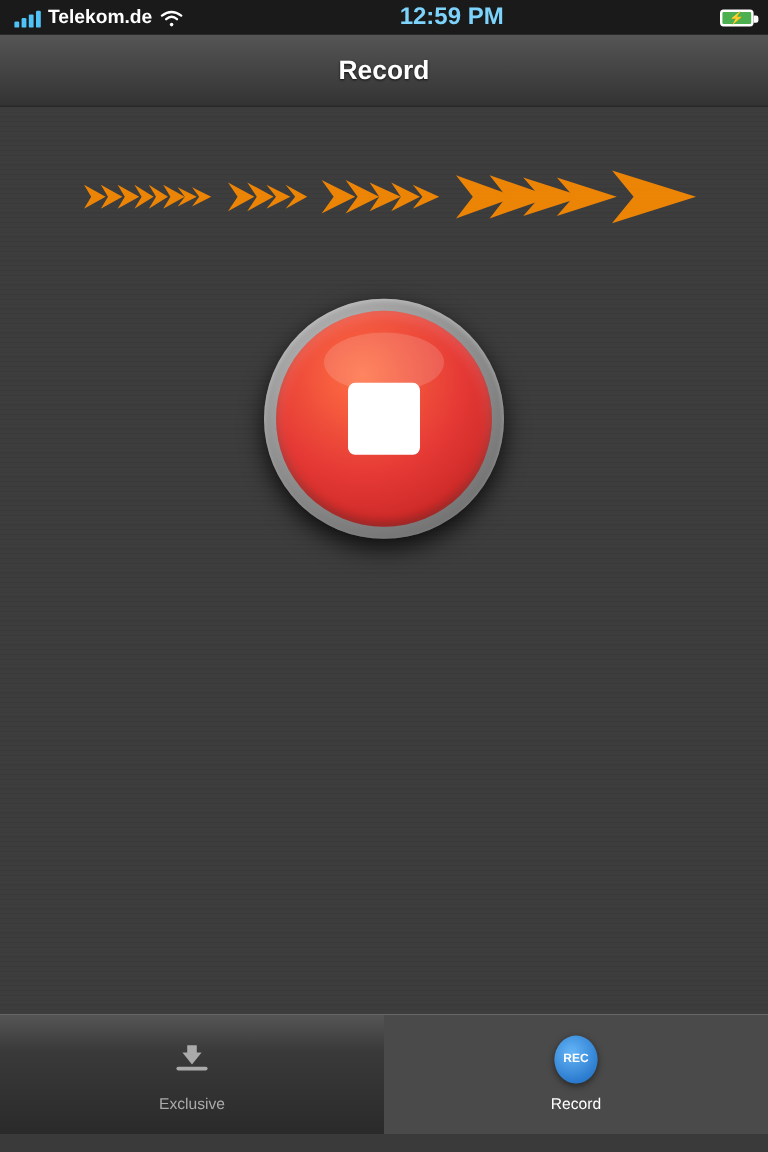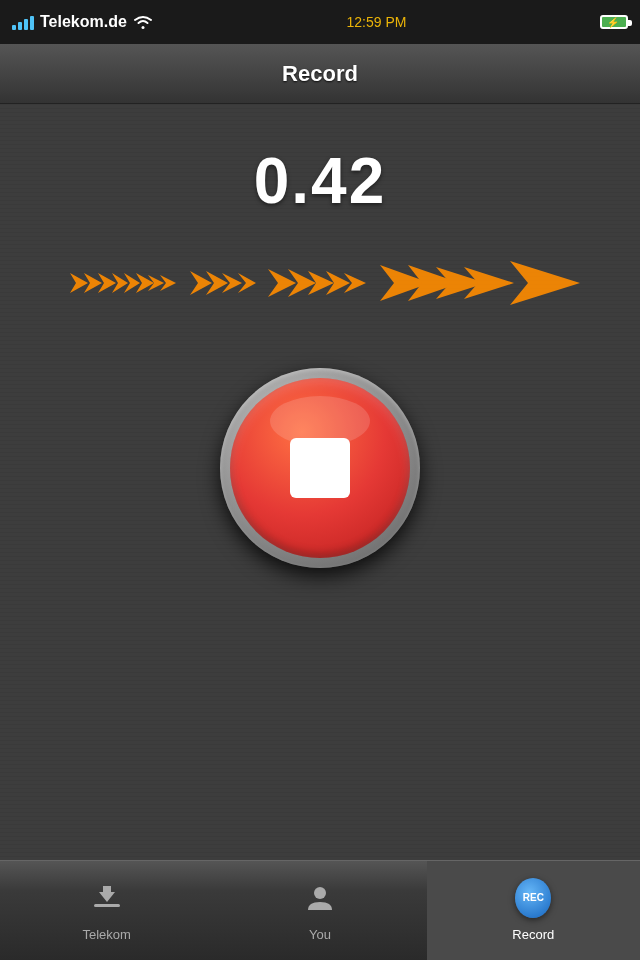--- a/index.html
+++ b/index.html
@@ -9,21 +9,21 @@
       height: 960px;
       background: #3a3a3a;
       font-family: 'Helvetica Neue', Helvetica, Arial, sans-serif;
       overflow: hidden;
       position: relative;
     }
 
     
     #status-bar {
       width: 640px;
-      height: 44px;
+      height: 29px;
       background: #1a1a1a;
       display: flex;
       align-items: center;
       justify-content: space-between;
       padding: 0 12px;
       color: white;
       font-size: 16px;
       font-weight: bold;
     }
 
@@ -40,23 +40,23 @@
       height: 16px;
     }
 
     .signal-bar {
       width: 4px;
       background: #4fc3f7;
       border-radius: 1px;
     }
 
     .status-center {
-      font-size: 14px;
-      font-weight: normal;
-      color: #eab308;
+      font-size: 20px;
+      font-weight: bold;
+      color: #7dd3fc;
     }
 
     .status-right {
       display: flex;
       align-items: center;
       gap: 4px;
     }
 
     .battery {
       width: 28px;
@@ -289,21 +289,20 @@
     </div>
   </div>
 </div>
 
 <div id="nav-bar">
   <span id="nav-title">Record</span>
 </div>
 
 <div id="main-content">
 
-  <div id="timer-display">0.42</div>
 
   <div id="waveform-container">
     <svg id="waveform-svg" viewBox="0 0 560 60">
 
       <g fill="#ff8c00" opacity="0.9">
 
         <polygon points="30,20 48,30 30,40 36,30"></polygon>
         <polygon points="44,20 62,30 44,40 50,30"></polygon>
         <polygon points="58,20 76,30 58,40 64,30"></polygon>
         <polygon points="72,20 88,30 72,40 78,30"></polygon>
@@ -345,33 +344,24 @@
 
 <div id="tab-bar">
 
   <div class="tab-item">
     <div class="tab-icon">
       <svg width="32" height="32" viewBox="0 0 32 32">
         <rect x="3" y="22" width="26" height="3" rx="1.5" fill="#aaa"></rect>
         <polygon points="16,20 8,10 12,10 12,4 20,4 20,10 24,10" fill="#aaa"></polygon>
       </svg>
     </div>
-    <span class="tab-label">Telekom</span>
-  </div>
-
-
-  <div class="tab-item">
-    <div class="tab-icon">
-      <svg width="32" height="32" viewBox="0 0 32 32">
-        <circle cx="16" cy="11" r="6" fill="#aaa"></circle>
-        <path d="M4 28 Q4 20 16 20 Q28 20 28 28" fill="#aaa"></path>
-      </svg>
-    </div>
-    <span class="tab-label">You</span>
-  </div>
+    <span class="tab-label">Exclusive</span>
+  </div>
+
+
 
   <div class="tab-item active">
     <div class="tab-icon">
       <div class="rec-badge">REC</div>
     </div>
     <span class="tab-label">Record</span>
   </div>
 
 
 </div>

